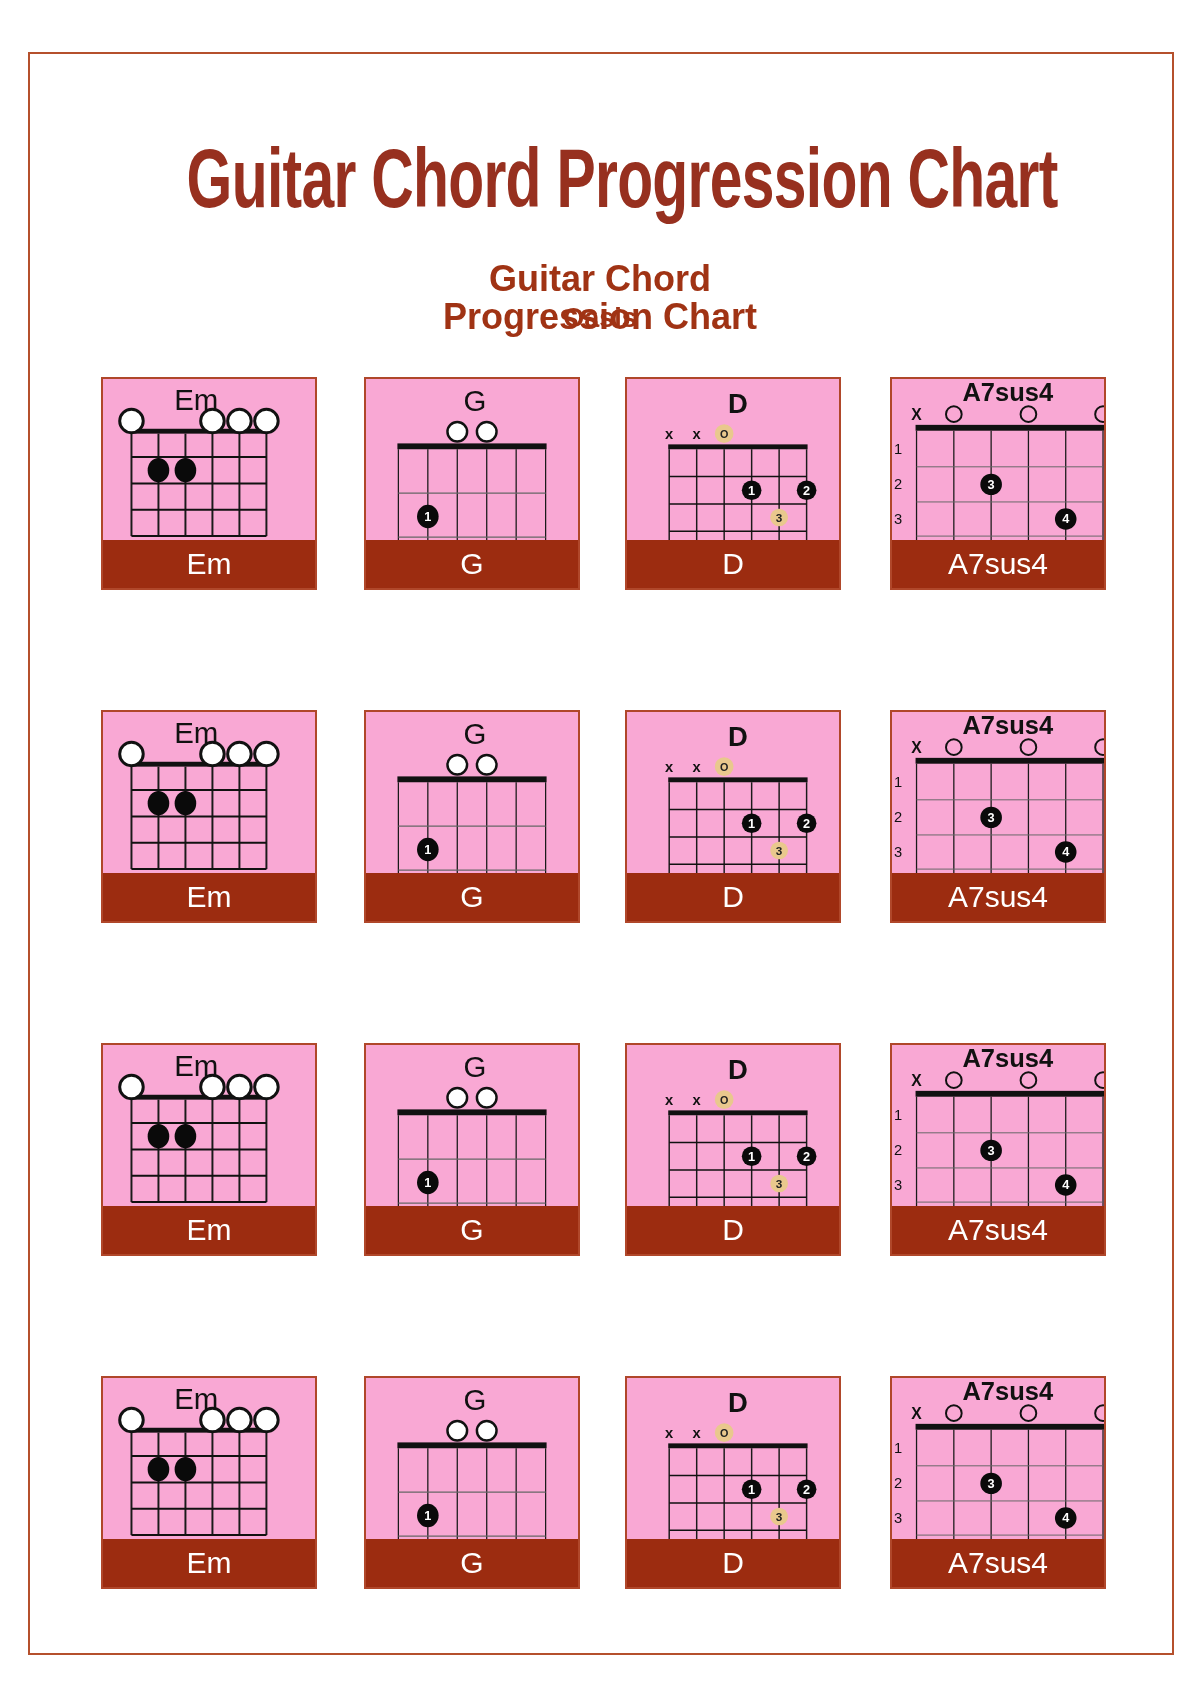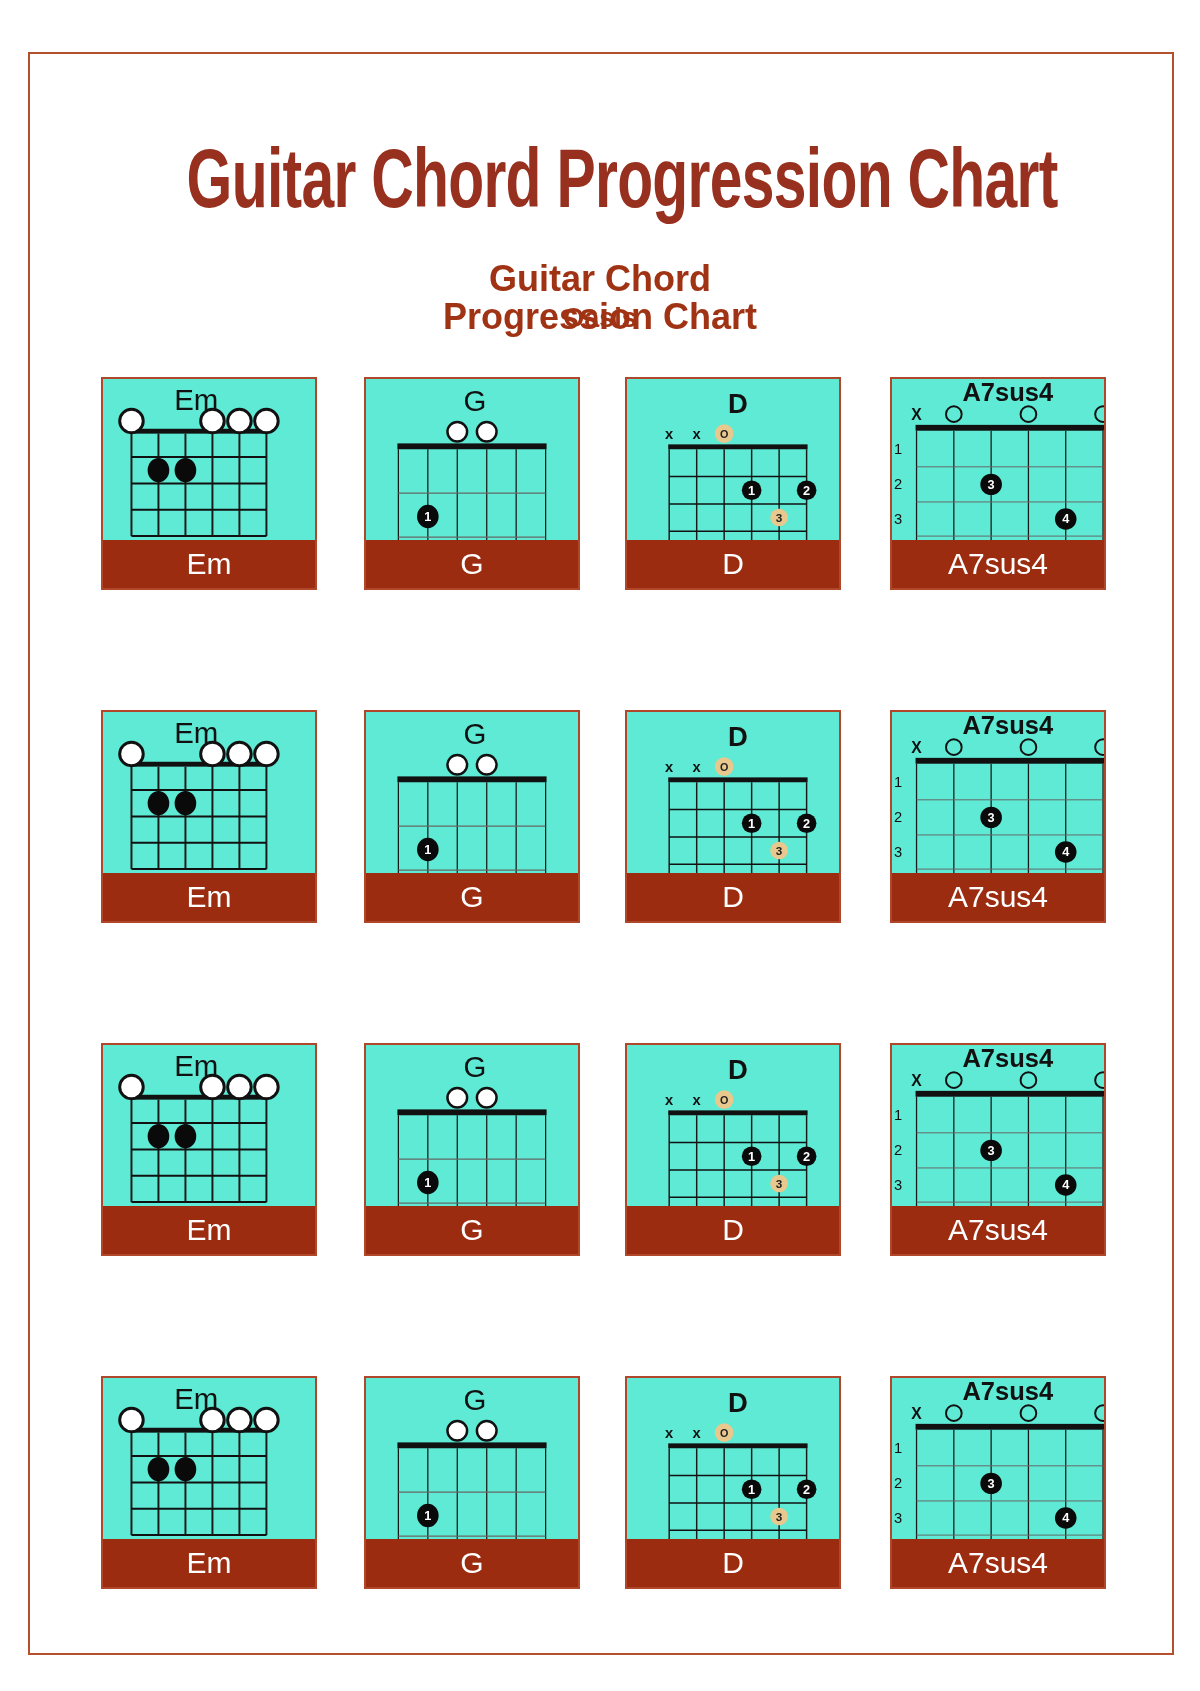--- a/index.html
+++ b/index.html
@@ -29,21 +29,21 @@
   }
   .subtitle{
     position:absolute;top:260px;left:0;width:1200px;text-align:center;
     font-weight:700;font-size:36px;line-height:38px;color:var(--subtitle-red);
   }
   .oasis{
     position:absolute;top:303px;left:50%;transform:translateX(-50%);
     font-weight:700;font-size:27px;color:var(--subtitle-red);white-space:nowrap;
   }
   .chord-card{
-    position:absolute;width:216px;height:213px;background:#5eead4;
+    position:absolute;width:216px;height:213px;background:#f9a8d4;
     border:2px solid var(--card-border);box-sizing:border-box;
   }
   .chord-card svg.diagram{display:block;width:212px;height:161px;}
   .card-footer{
     position:absolute;left:0;right:0;bottom:0;height:48px;
     background:var(--footer-bar);color:#ffffff;font-size:30px;
     display:flex;align-items:center;justify-content:center;
   }
   svg text{font-family:"Liberation Sans",sans-serif;}
 </style>

